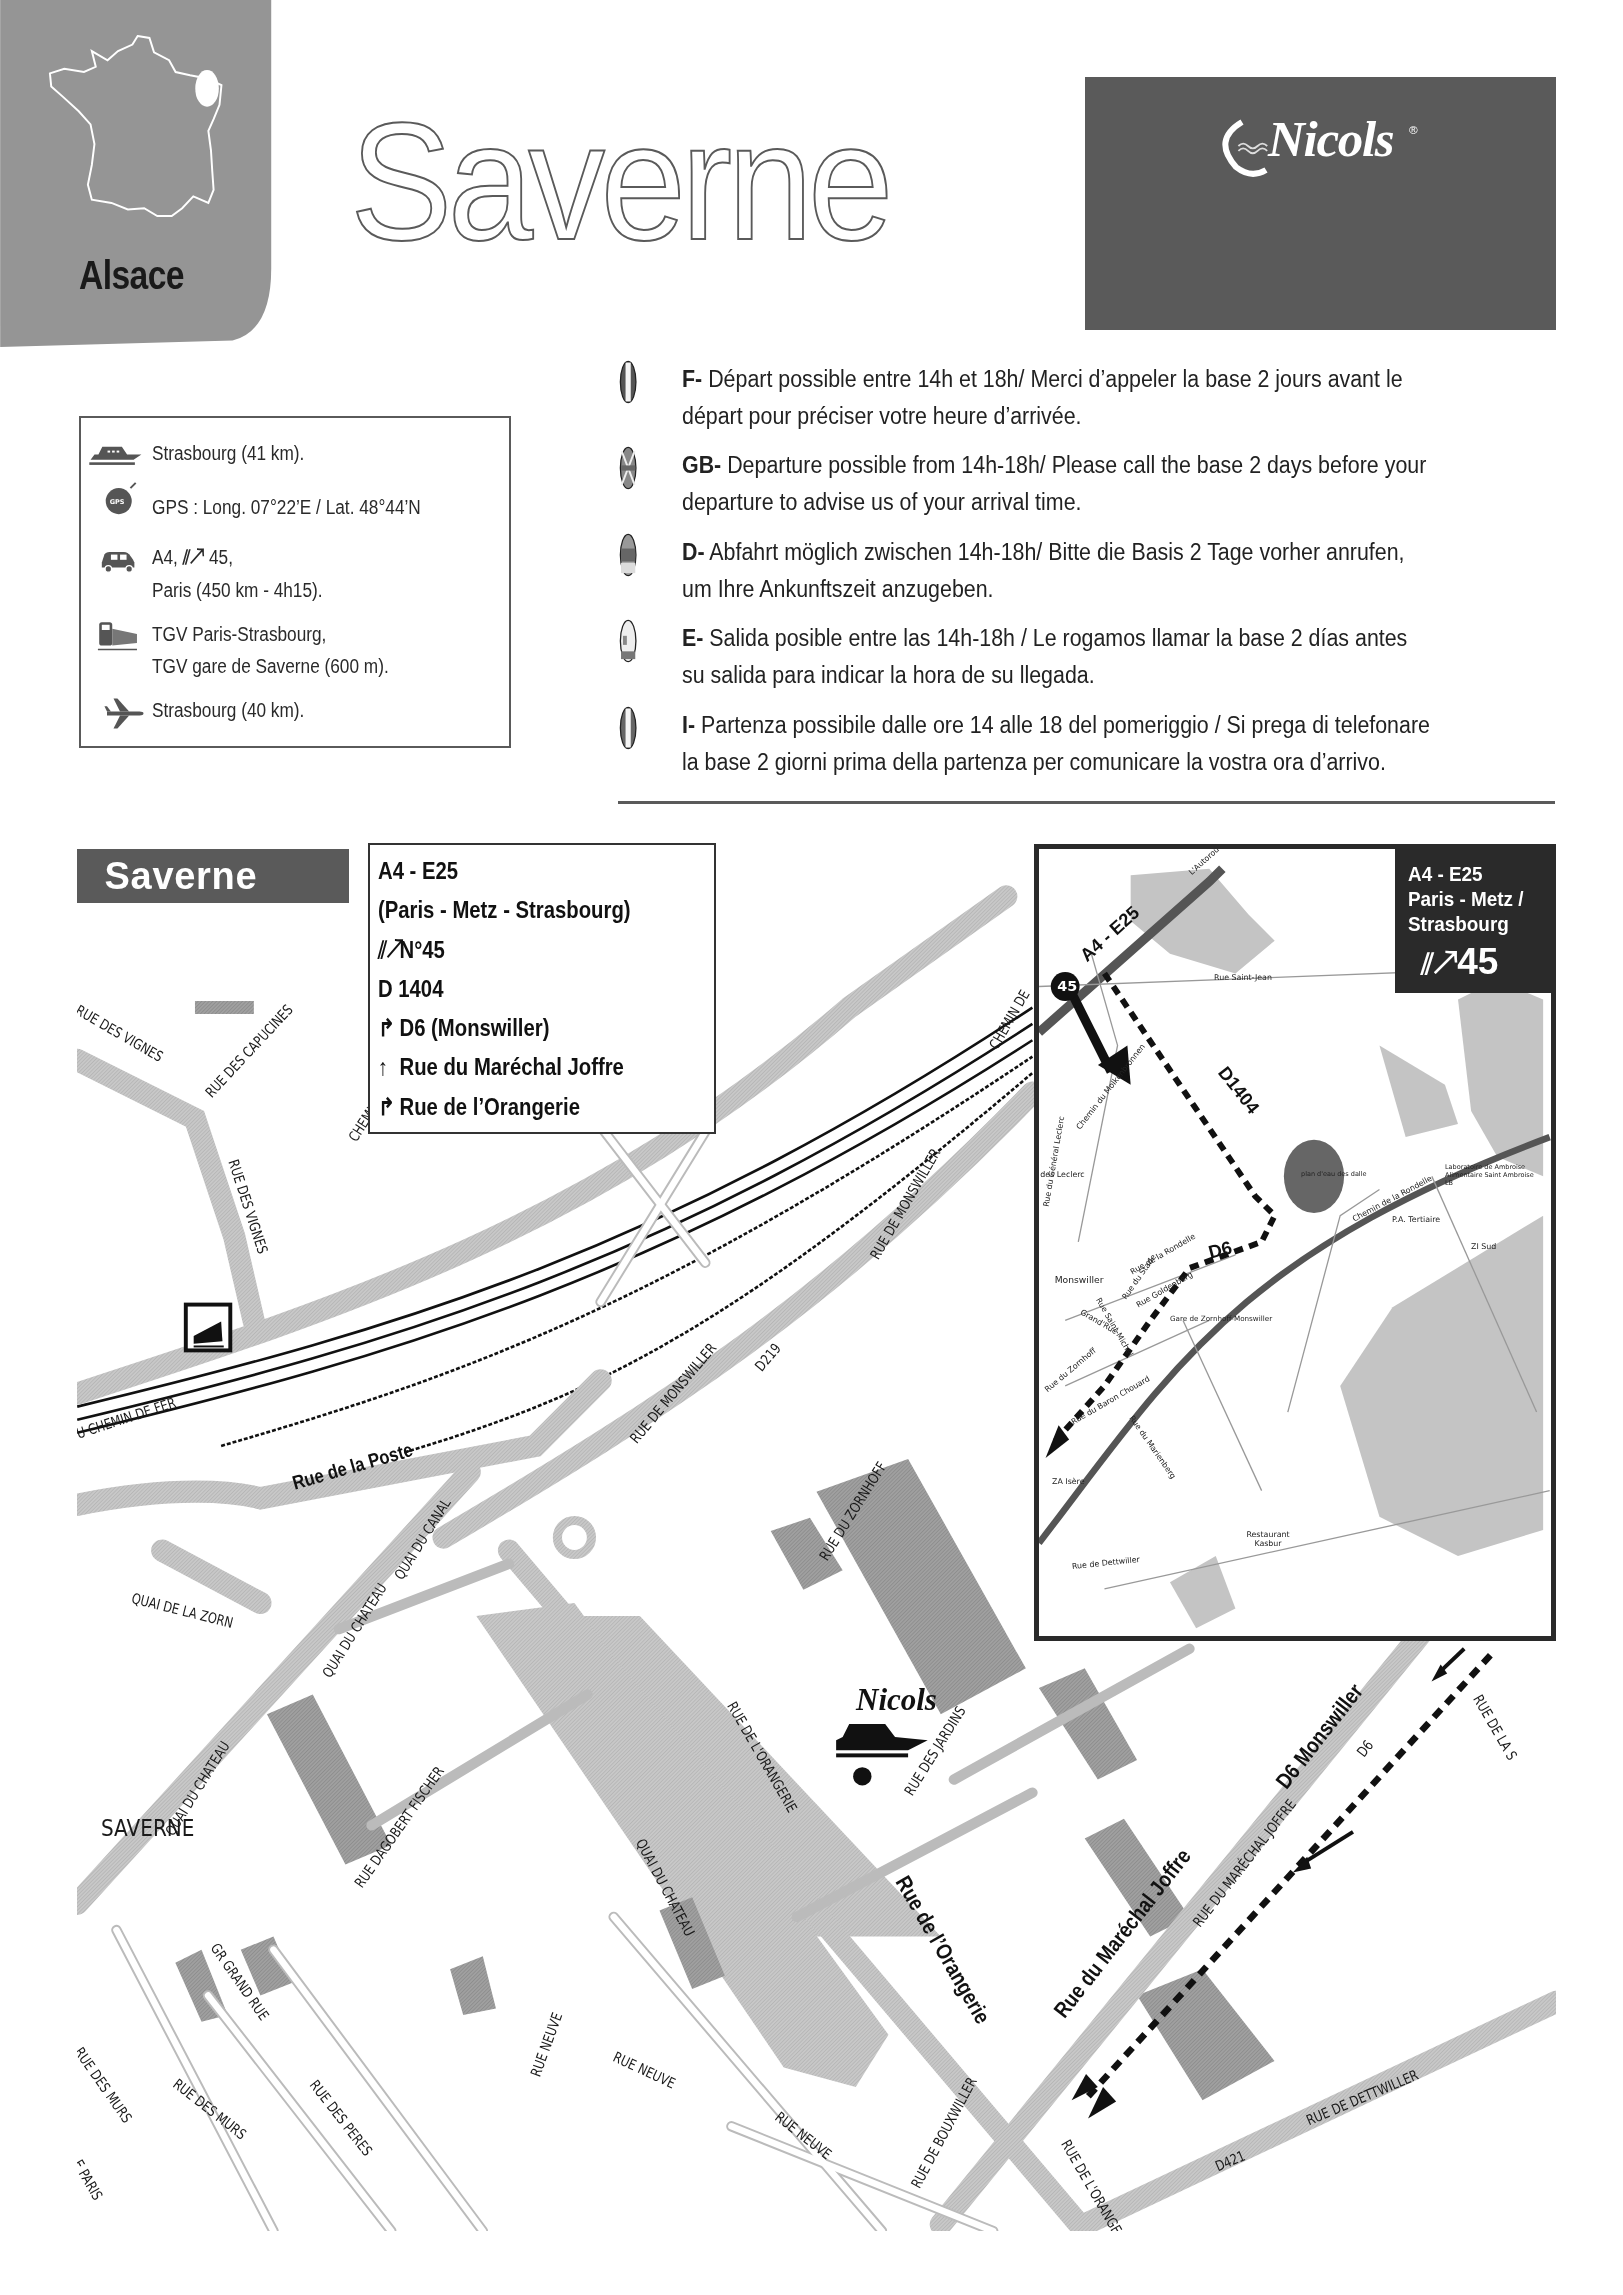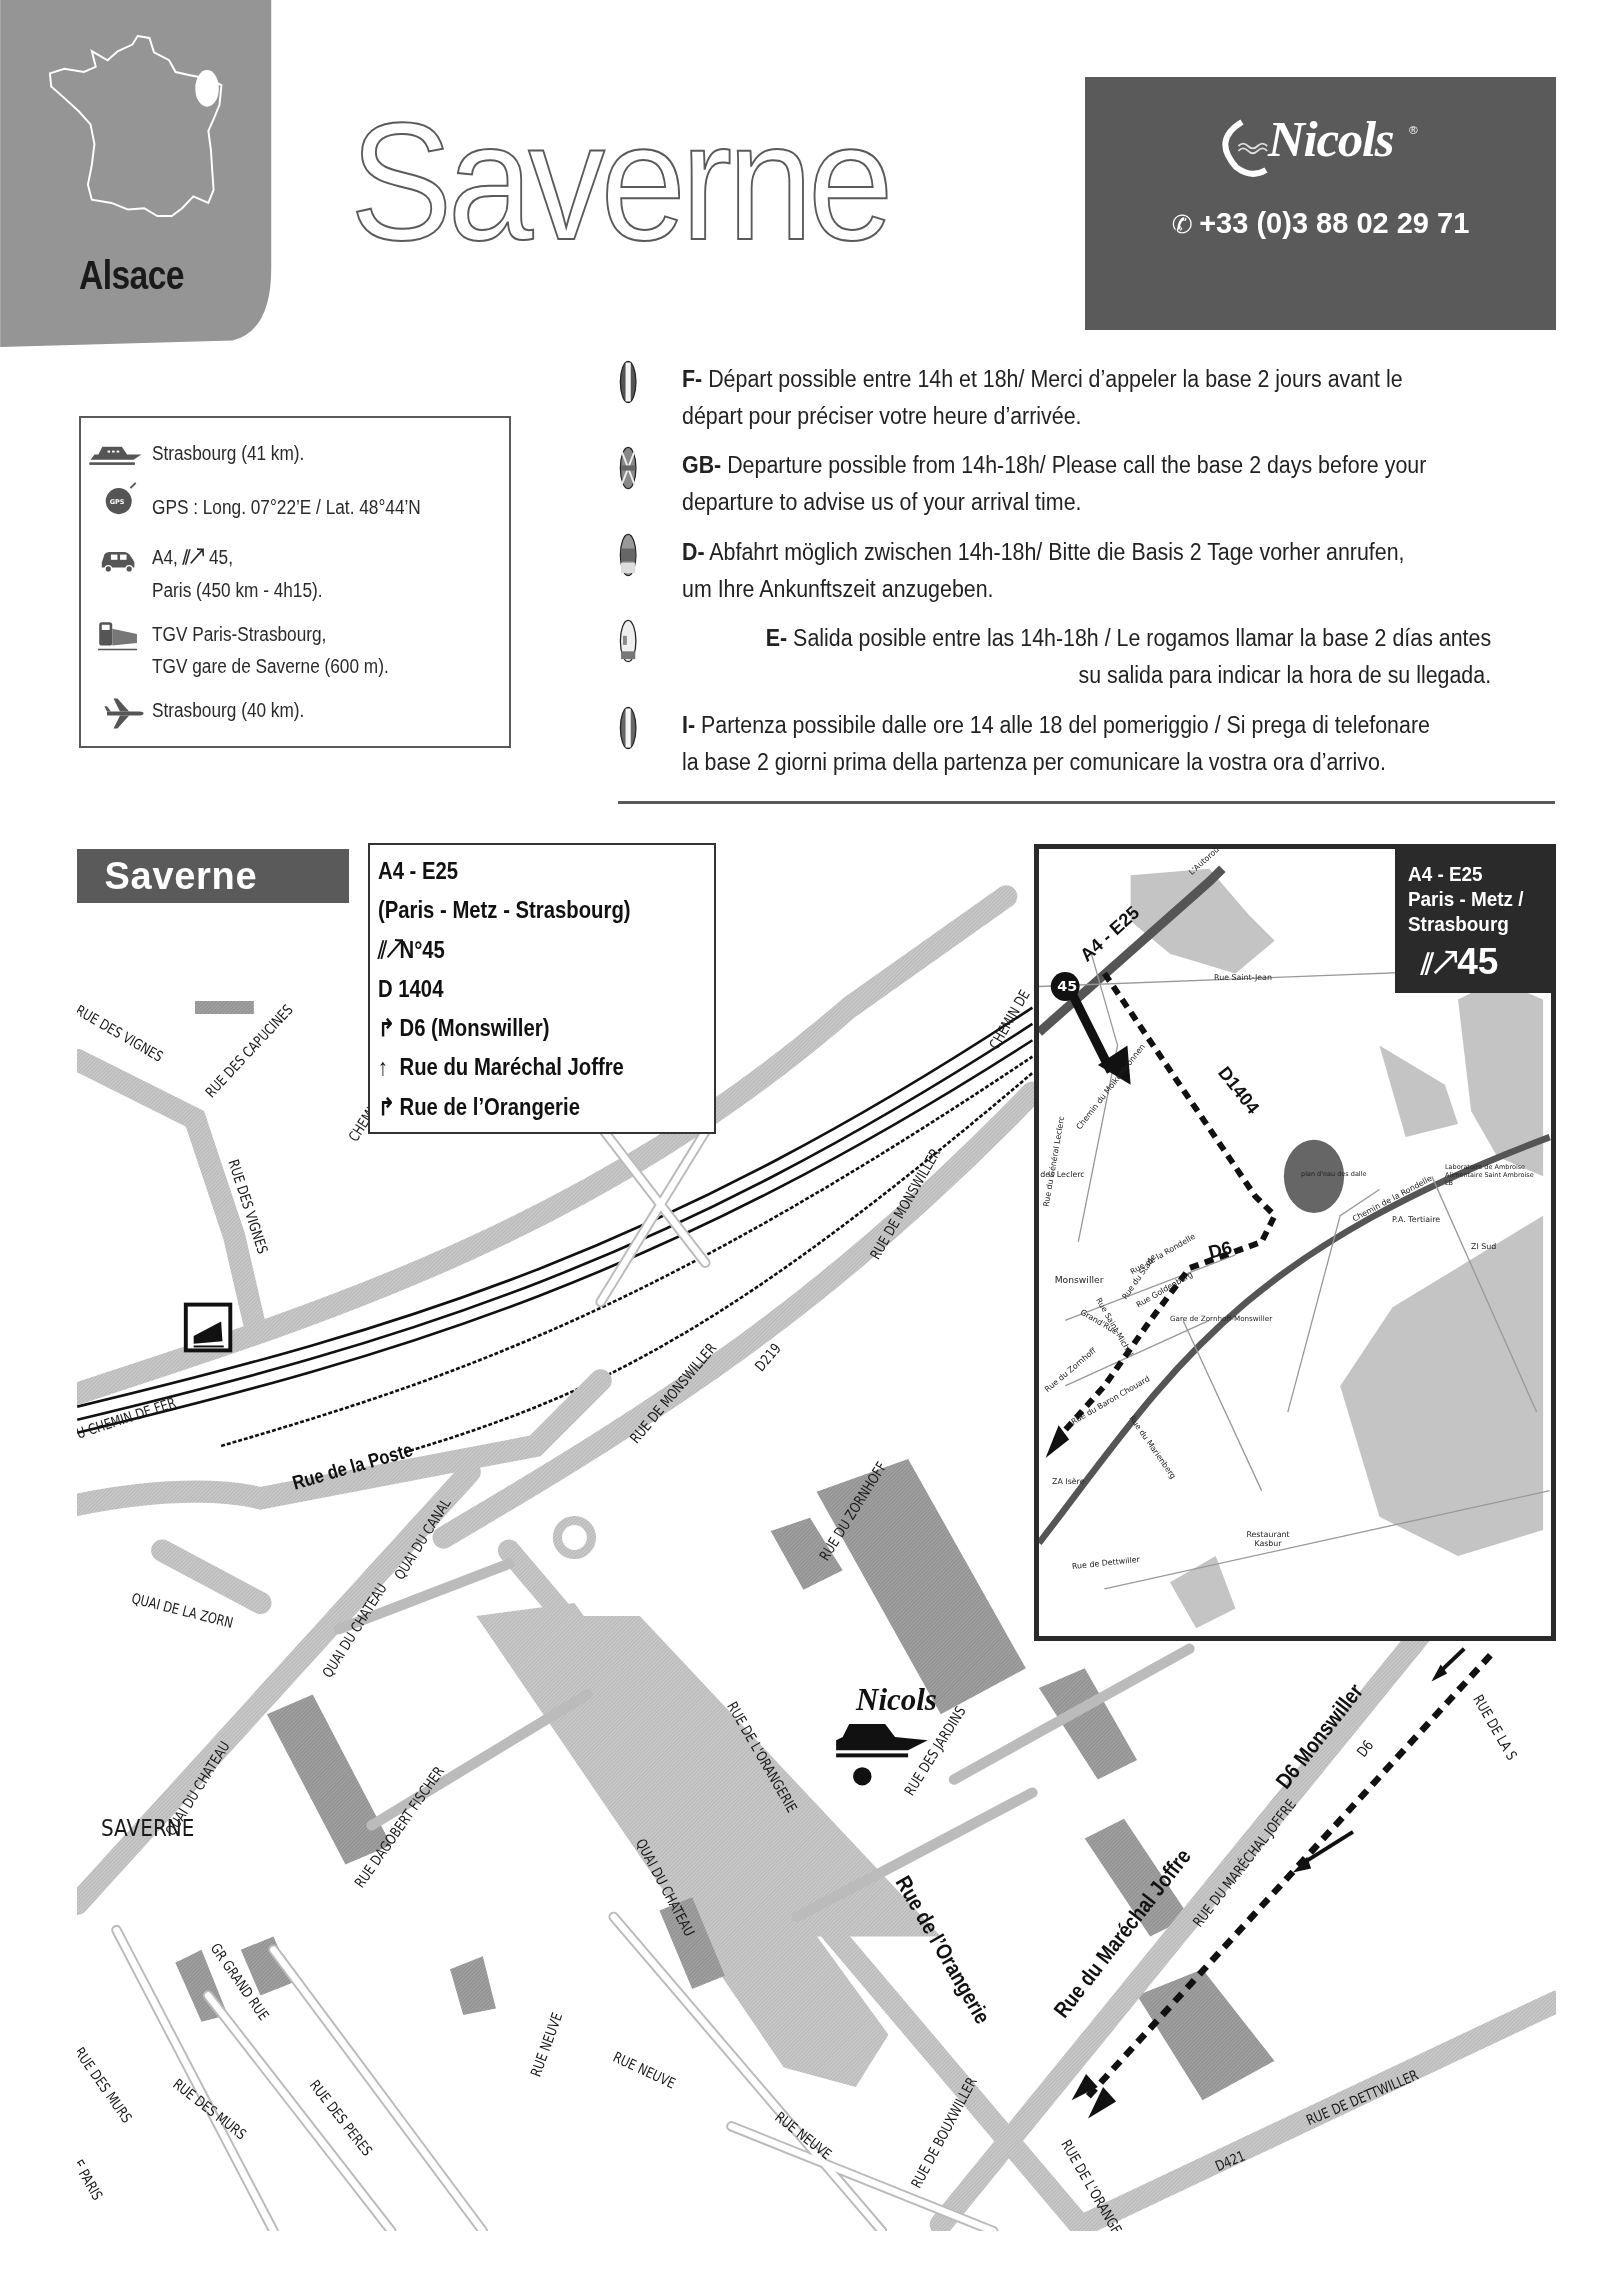--- a/index.html
+++ b/index.html
@@ -81,23 +81,20 @@
 
 <div class="contact-box">
   <svg class="brand-logo" width="222" height="79" viewBox="0 0 340 120">
     <path d="M40 20 Q-10 50 30 95 Q55 115 80 100" fill="none" stroke="#fff" stroke-width="10"></path>
     <path d="M34 60 q8 -8 16 0 t16 0 t16 0" fill="none" stroke="#ddd" stroke-width="3"></path>
     <path d="M34 68 q8 -8 16 0 t16 0 t16 0" fill="none" stroke="#ddd" stroke-width="3"></path>
   </svg>
   <div class="brand-name">Nicols</div>
   <div class="brand-reg">®</div>
   <div class="contact-lines">
-    <div>
-      <span class="phone-icon">✆</span><span>+33 (0)3 88 02 29 71</span>
-    </div>
   </div>
 </div>
 
 <div class="info-box">
   <div class="info-row" style="top:18.3px;">
     <svg class="ic" viewBox="0 0 86 56" style="left:6.5px;top:0;">
       <path d="M4 36 L70 36 L82 28 L60 28 L52 16 L22 16 L16 28 L10 28 Z" fill="#555"></path>
       <rect x="30" y="22" width="4" height="3" fill="#fff"></rect>
         <rect x="37" y="22" width="4" height="3" fill="#fff"></rect>
         <rect x="44" y="22" width="4" height="3" fill="#fff"></rect>
@@ -165,21 +162,21 @@
     <div class="lang-text"><b>GB-</b><span> Departure possible from 14h-18h/ Please call the base 2 days before your</span><br><span>departure to advise us of your arrival time.</span></div>
   </div>
   <div class="lang-item" style="top:173px;">
     <svg class="flag-svg" width="18.3" height="44" viewBox="0 0 28 68">
       <ellipse cx="14" cy="34" rx="12" ry="32" fill="#999" stroke="#222" stroke-width="2"></ellipse>
       <rect x="3" y="24" width="22" height="20" fill="#666"></rect>
         <rect x="3" y="46" width="22" height="16" fill="#ddd"></rect>
     </svg>
     <div class="lang-text"><b>D-</b><span> Abfahrt möglich zwischen 14h-18h/ Bitte die Basis 2 Tage vorher anrufen,</span><br><span>um Ihre Ankunftszeit anzugeben.</span></div>
   </div>
-  <div class="lang-item" style="top:259px;text-align:right;">
+  <div class="lang-item" style="top:259px;">
     <svg class="flag-svg" width="18.3" height="44" viewBox="0 0 28 68">
       <ellipse cx="14" cy="34" rx="12" ry="32" fill="#eee" stroke="#222" stroke-width="2"></ellipse>
       <rect x="3" y="50" width="22" height="12" fill="#777"></rect>
         <rect x="6" y="26" width="6" height="14" fill="#888"></rect>
     </svg>
     <div class="lang-text"><b>E-</b><span> Salida posible entre las 14h-18h / Le rogamos llamar la base 2 días antes</span><br><span>su salida para indicar la hora de su llegada.</span></div>
   </div>
   <div class="lang-item" style="top:346px;">
     <svg class="flag-svg" width="18.3" height="44" viewBox="0 0 28 68">
       <ellipse cx="14" cy="34" rx="12" ry="32" fill="#666" stroke="#222" stroke-width="2"></ellipse>

